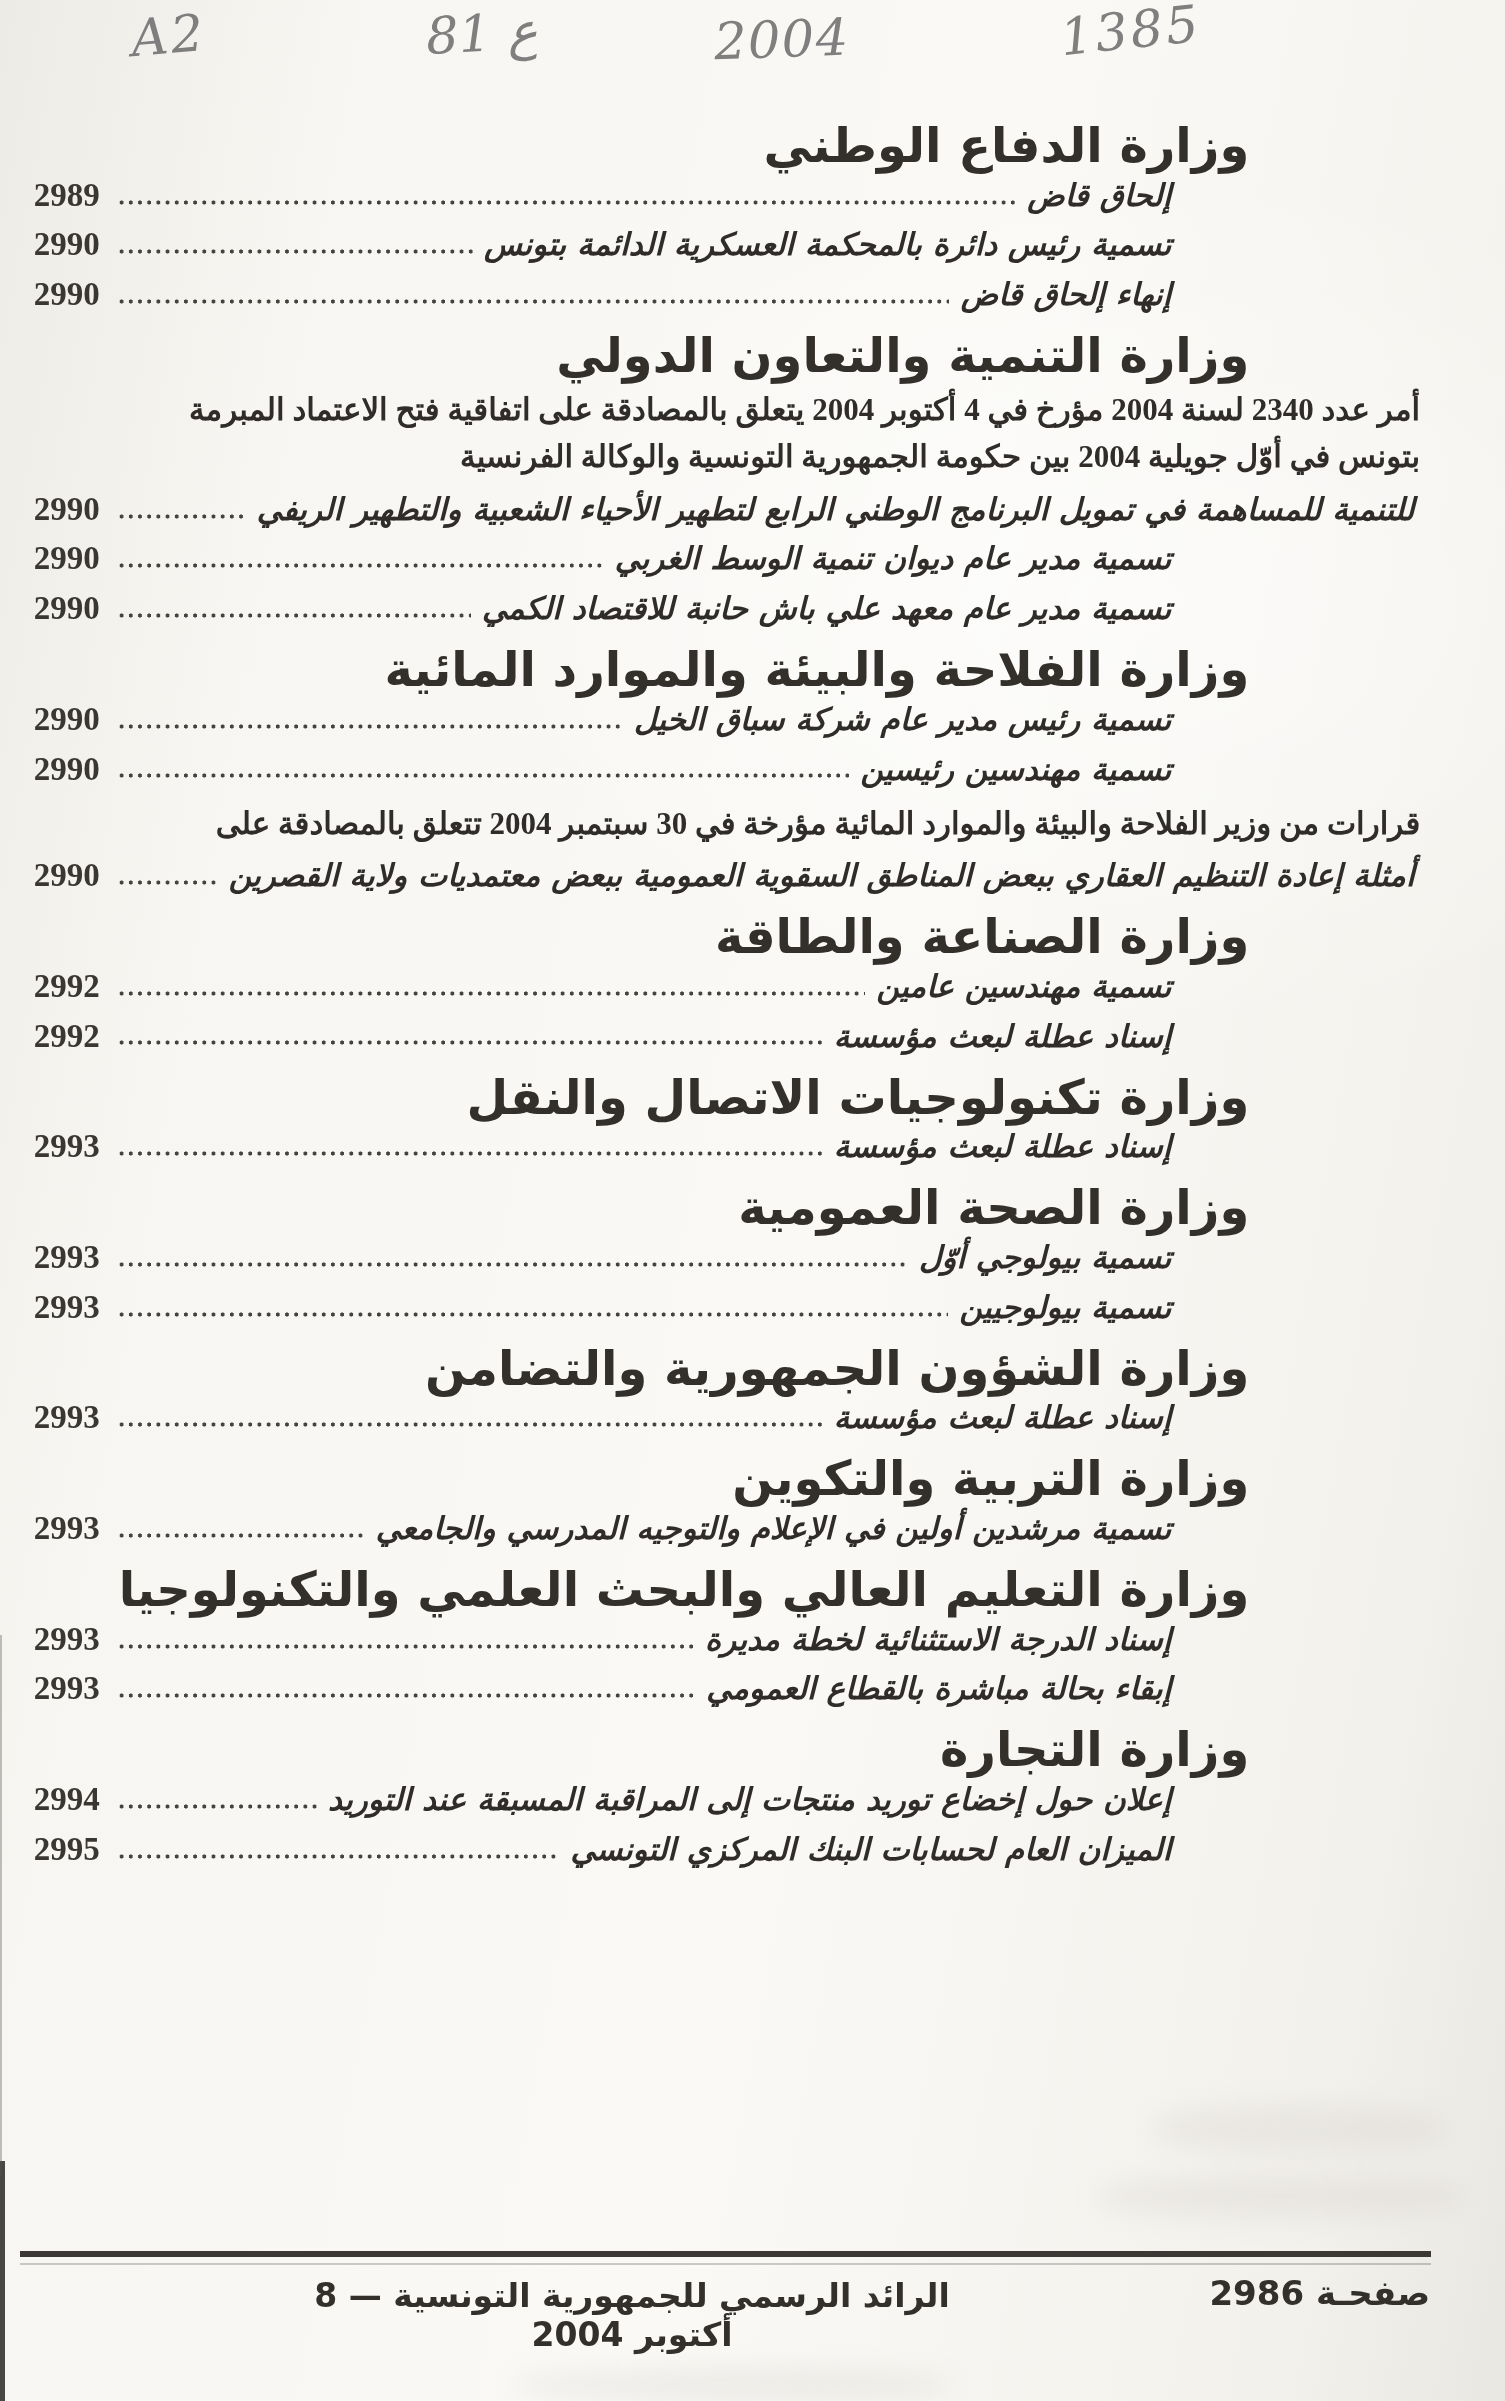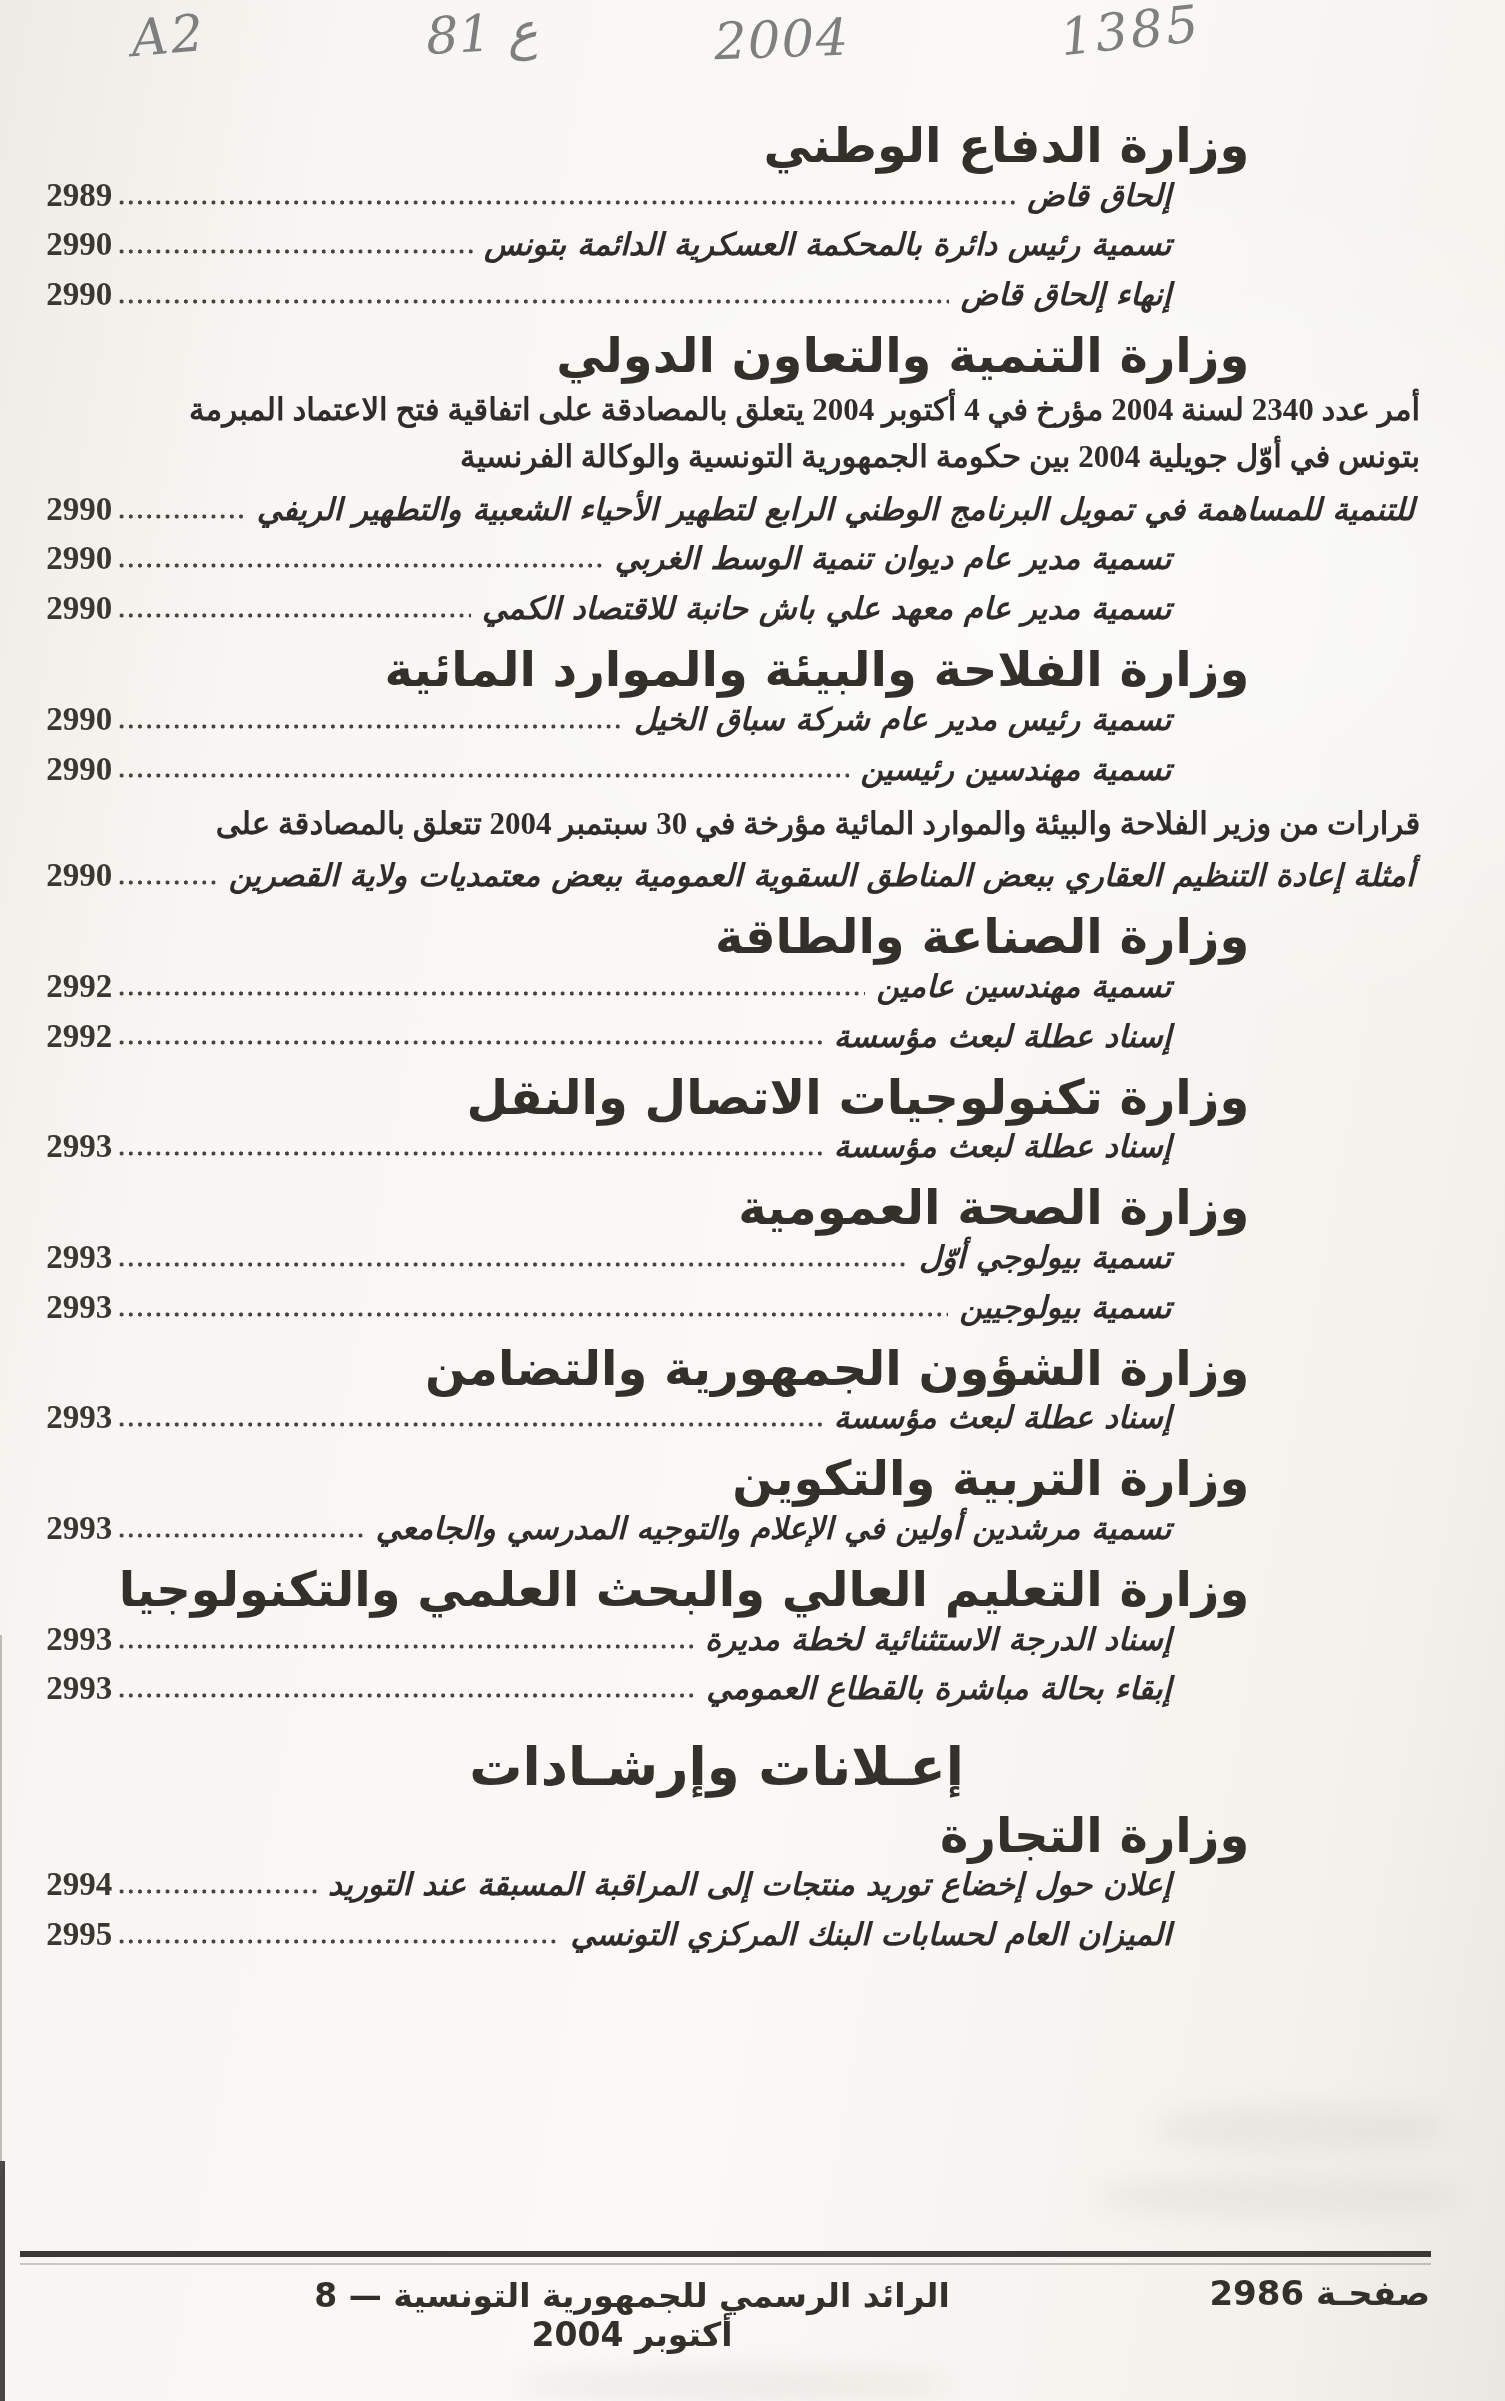--- a/index.html
+++ b/index.html
@@ -64,21 +64,21 @@
     min-height:44px;
   }
   .row.wide{padding-right:12.8px;}
   .pg{
     flex:0 0 91px;
     font-family:"Liberation Serif","DejaVu Serif",serif;
     font-weight:700;
     font-size:33px;
     line-height:41px;
     color:#3a3733;
-    text-align:right;
+    text-align:center;
   }
   .dots{
     flex:1 1 auto;
     align-self:flex-end;
     height:10px;
     margin:0 11.4px 8.5px 4.3px;
     background-image:radial-gradient(circle, #46433f 1.9px, rgba(0,0,0,0) 2.3px);
     background-size:9.2px 9.2px;
     background-repeat:repeat-x;
     background-position:left center;
@@ -254,21 +254,20 @@
       <div class="row">
         <span class="pg">2993</span>
         <span class="dots"></span>
         <span class="txt">إسناد الدرجة الاستثنائية لخطة مديرة</span>
       </div>
       <div class="row">
         <span class="pg">2993</span>
         <span class="dots"></span>
         <span class="txt">إبقاء بحالة مباشرة بالقطاع العمومي</span>
       </div>
-      <div class="banner-title">إعـلانات وإرشـادات</div>
       <div class="section-title">وزارة التجارة</div>
       <div class="row">
         <span class="pg">2994</span>
         <span class="dots"></span>
         <span class="txt">إعلان حول إخضاع توريد منتجات إلى المراقبة المسبقة عند التوريد</span>
       </div>
       <div class="row">
         <span class="pg">2995</span>
         <span class="dots"></span>
         <span class="txt">الميزان العام لحسابات البنك المركزي التونسي</span>

